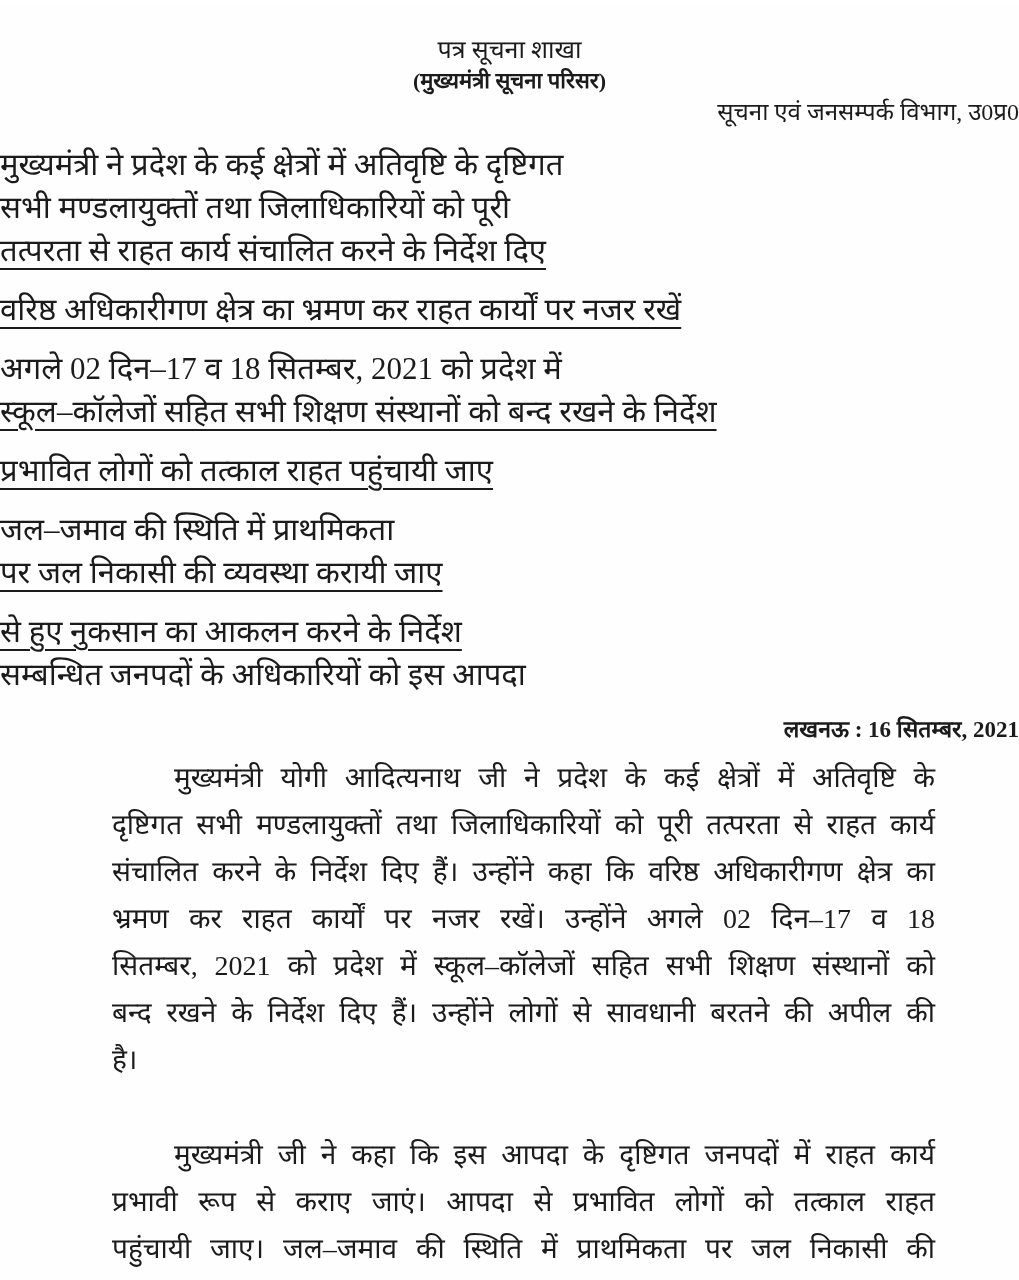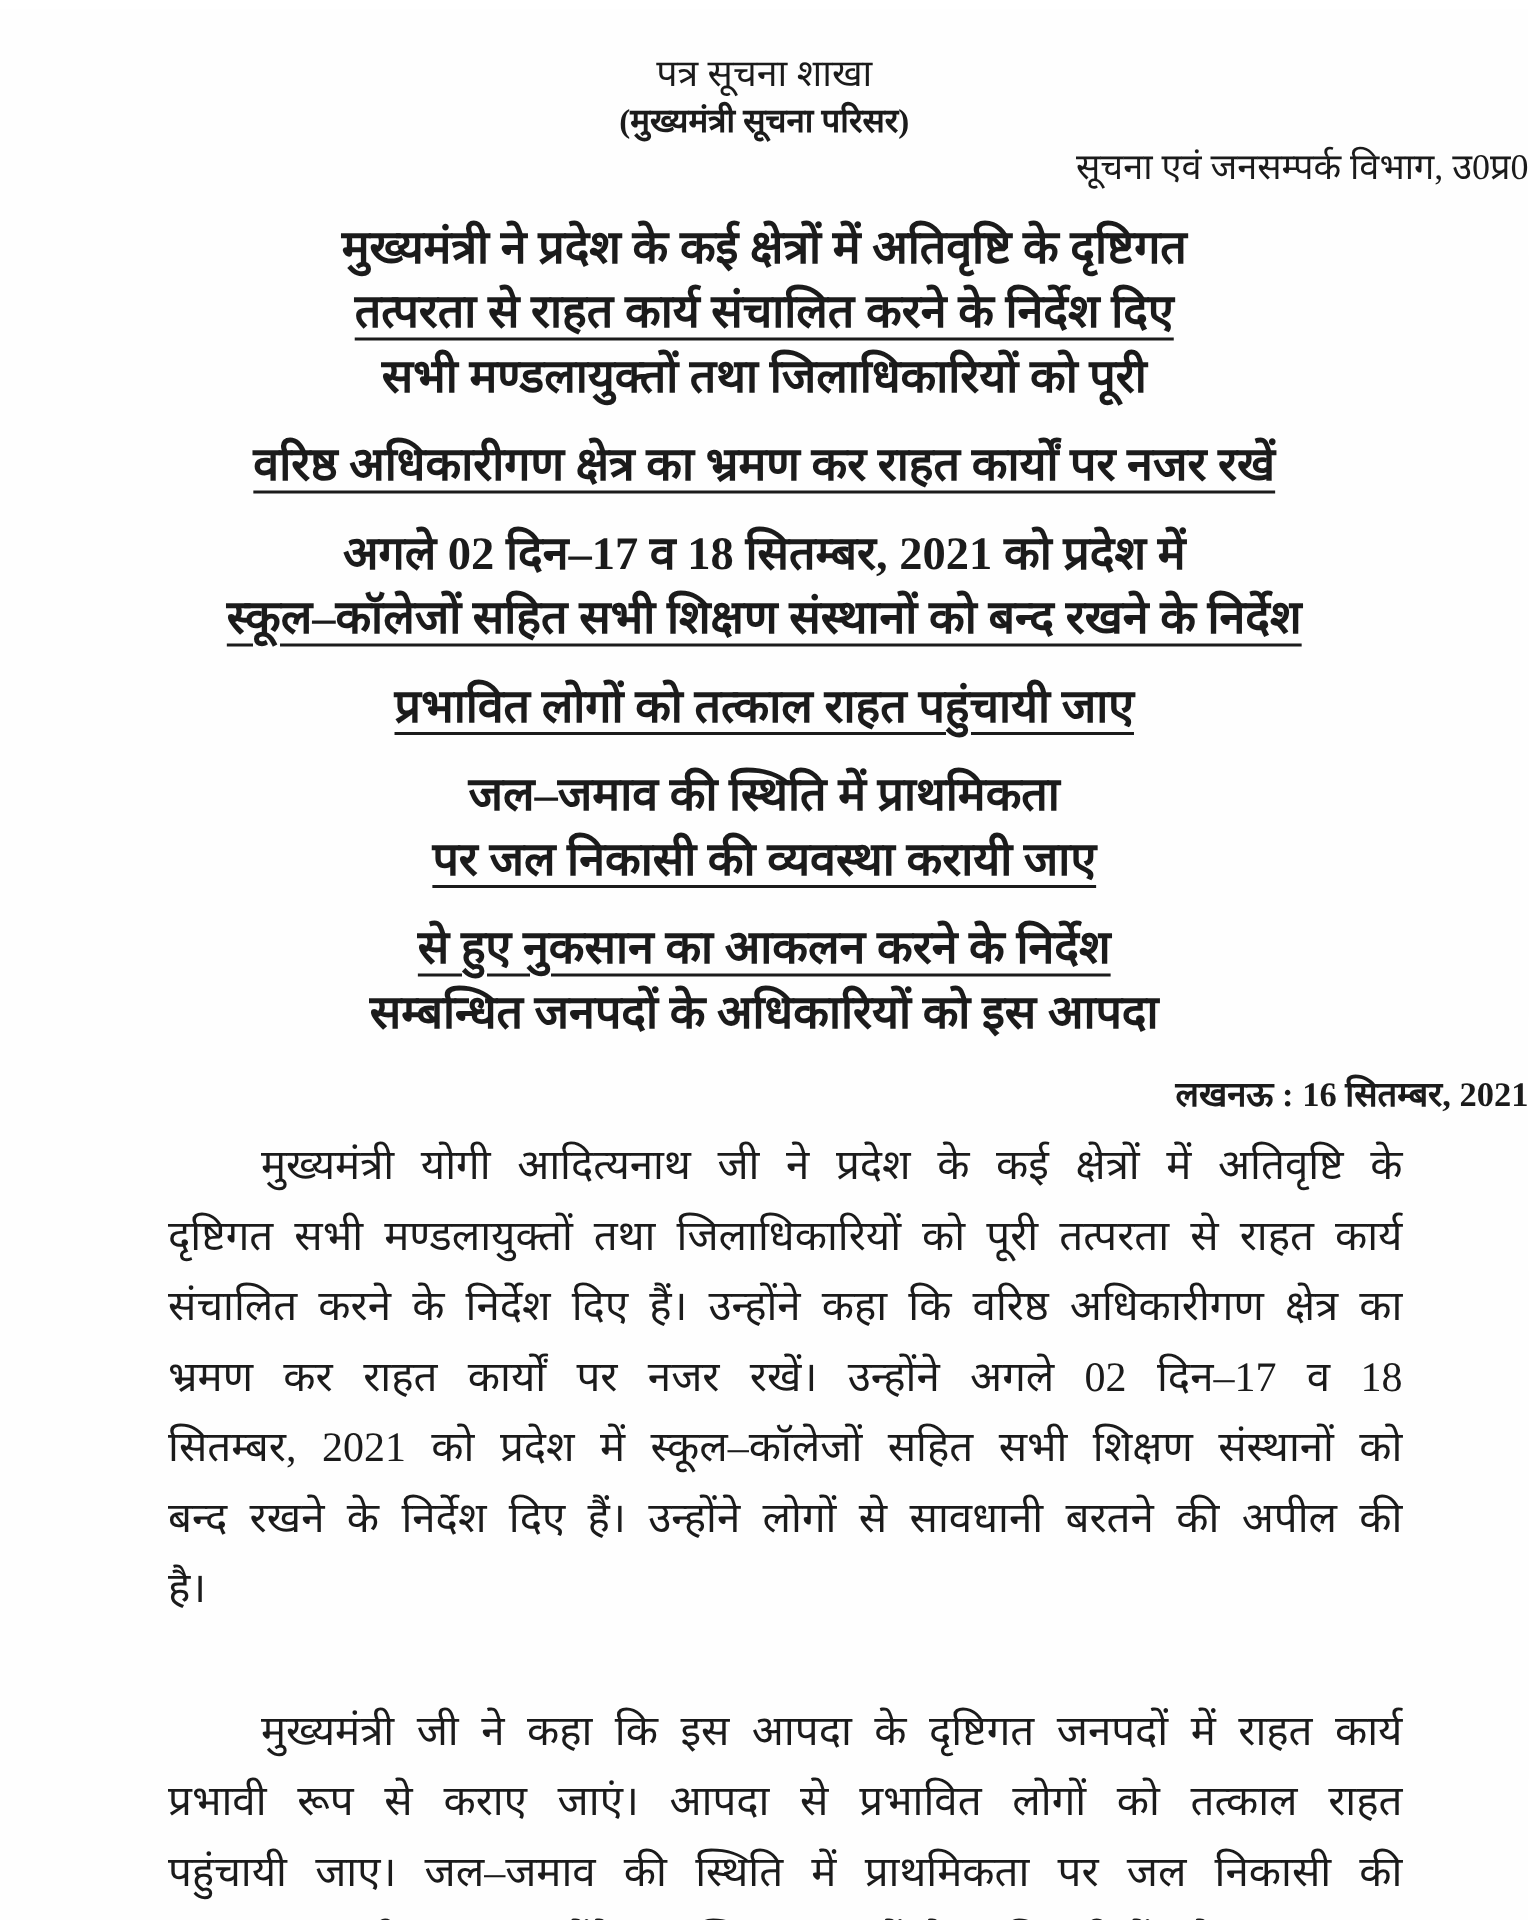--- a/index.html
+++ b/index.html
@@ -15,21 +15,21 @@
     padding-top: 28px;
     overflow: hidden;
   }
   
   .doc-header { text-align: center; }
   .hdr-line1 { font-size: 25px; line-height: 31px; }
   .hdr-line2 { font-size: 22px; line-height: 32px; font-weight: bold; }
   .hdr-line3 { font-size: 24px; line-height: 30px; text-align: right; }
 
   
-  .headlines { text-align: center; font-weight: bold; }
+  .headlines { text-align: left; font-weight: normal; }
   .headline { margin-top: 16px; }
   .hl-line { font-size: 31px; line-height: 43px; white-space: nowrap; }
   .u {
     text-decoration: underline;
     text-underline-offset: 7px;
     text-decoration-thickness: 2px;
   }
 
   
   .dateline {
@@ -58,22 +58,22 @@
   <header class="doc-header">
     <div class="hdr-line1">पत्र सूचना शाखा</div>
     <div class="hdr-line2">(मुख्यमंत्री सूचना परिसर)</div>
     <div class="hdr-line3">सूचना एवं जनसम्पर्क विभाग, उ0प्र0</div>
   </header>
 
   <section class="headlines">
 
     <div class="headline">
       <div class="hl-line"><span>मुख्यमंत्री ने प्रदेश के कई क्षेत्रों में अतिवृष्टि के दृष्टिगत</span></div>
+      <div class="hl-line"><span>सभी मण्डलायुक्तों तथा जिलाधिकारियों को पूरी</span></div>
       <div class="hl-line"><span class="u">तत्परता से राहत कार्य संचालित करने के निर्देश दिए</span></div>
-      <div class="hl-line"><span>सभी मण्डलायुक्तों तथा जिलाधिकारियों को पूरी</span></div>
     </div>
 
     <div class="headline">
       <div class="hl-line"><span class="u">वरिष्ठ अधिकारीगण क्षेत्र का भ्रमण कर राहत कार्यों पर नजर रखें</span></div>
     </div>
 
     <div class="headline">
       <div class="hl-line"><span>अगले 02 दिन–17 व 18 सितम्बर, 2021 को प्रदेश में</span></div>
       <div class="hl-line"><span class="u">स्कूल–कॉलेजों सहित सभी शिक्षण संस्थानों को बन्द रखने के निर्देश</span></div>
     </div>

